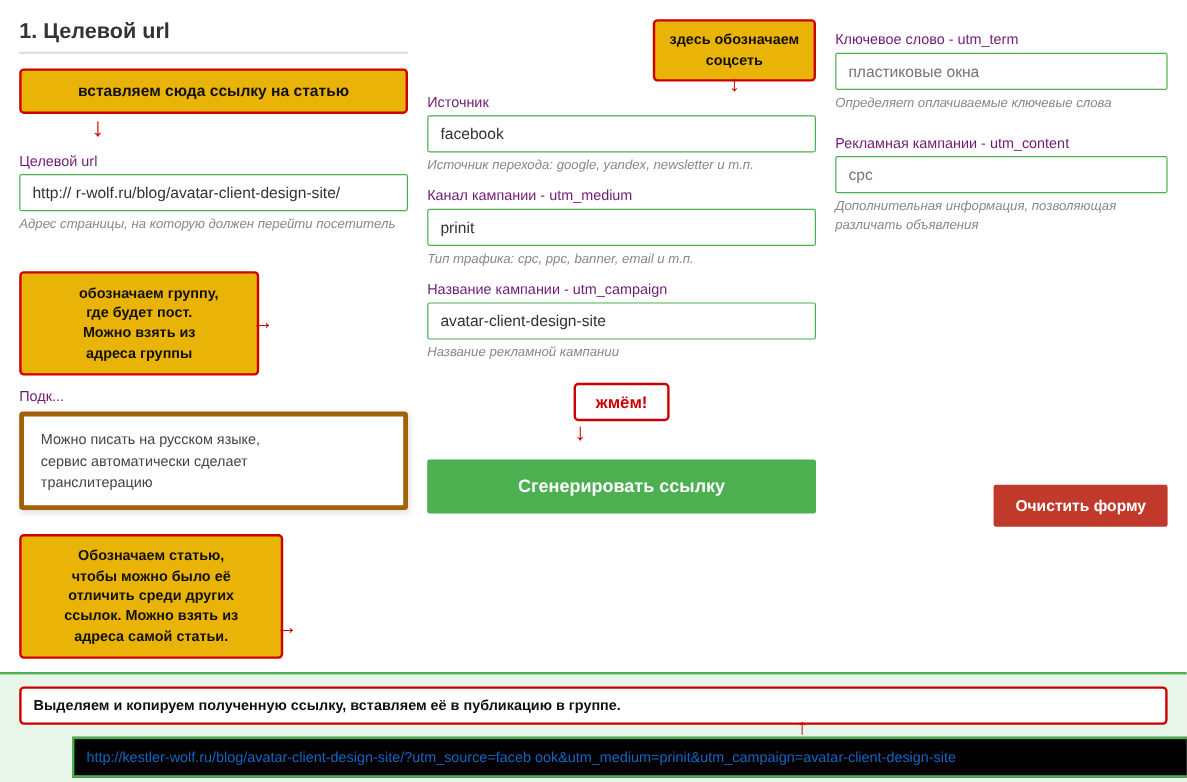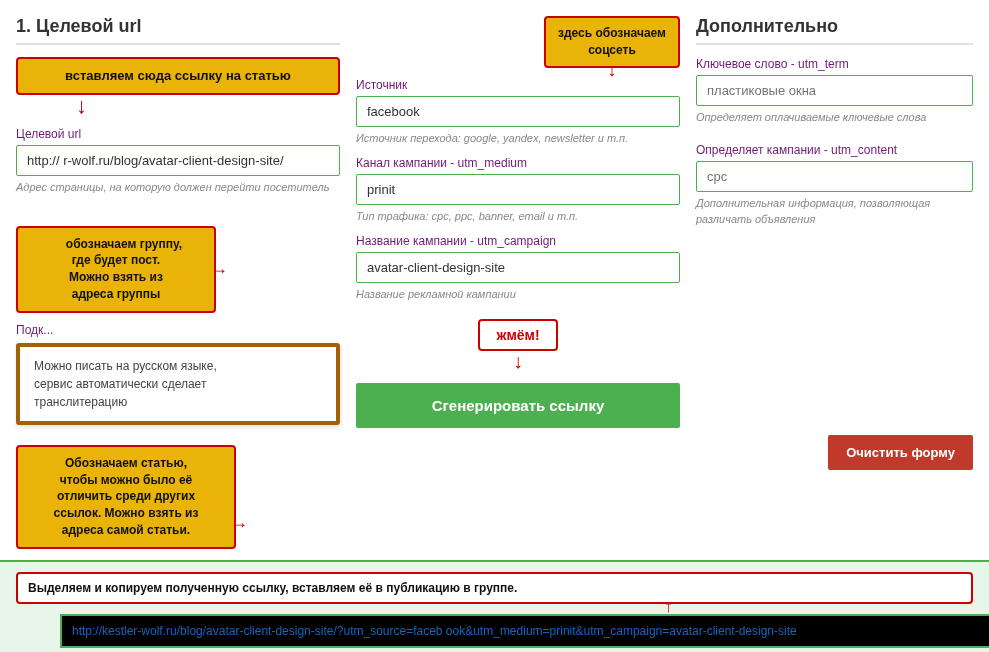--- a/index.html
+++ b/index.html
@@ -259,39 +259,38 @@
 
       <div class="field-label">Название кампании - utm_campaign</div>
       <input class="field-input" type="text" value="avatar-client-design-site" style="">
       <div class="field-hint">Название рекламной кампании</div>
 
       
       <div style="display:flex; align-items:flex-start; gap:10px; margin-top:10px;">
         <div style="flex:1;">
           
         </div>
-        <div style="text-align:center;">
+        <div style="text-align:left;">
           <div class="press-hint">
             <span>жмём!</span>
           </div>
           <div style="color:#c00; font-size:20px; line-height:1;">↓</div>
         </div>
         <div style="flex:1;"></div>
       </div>
       <button class="generate-btn">Сгенерировать ссылку</button>
     </div>
 
     <div class="column-3">
-      <div class="section-title">Дополнительно</div>
 
       <div class="field-label">Ключевое слово - utm_term</div>
       <input class="field-input" type="text" placeholder="пластиковые окна" style="">
       <div class="field-hint">Определяет оплачиваемые ключевые слова</div>
 
-      <div class="field-label" style="margin-top:18px;">Определяет кампании - utm_content</div>
+      <div class="field-label" style="margin-top:18px;">Рекламная кампании - utm_content</div>
       <input class="field-input" type="text" placeholder="cpc" style="">
       <div class="field-hint">Дополнительная информация, позволяющая различать объявления</div>
 
       <div style="margin-top: auto; padding-top: 200px; text-align: right;">
         <button class="clear-btn">Очистить форму</button>
       </div>
     </div>
 
   </div>
 

